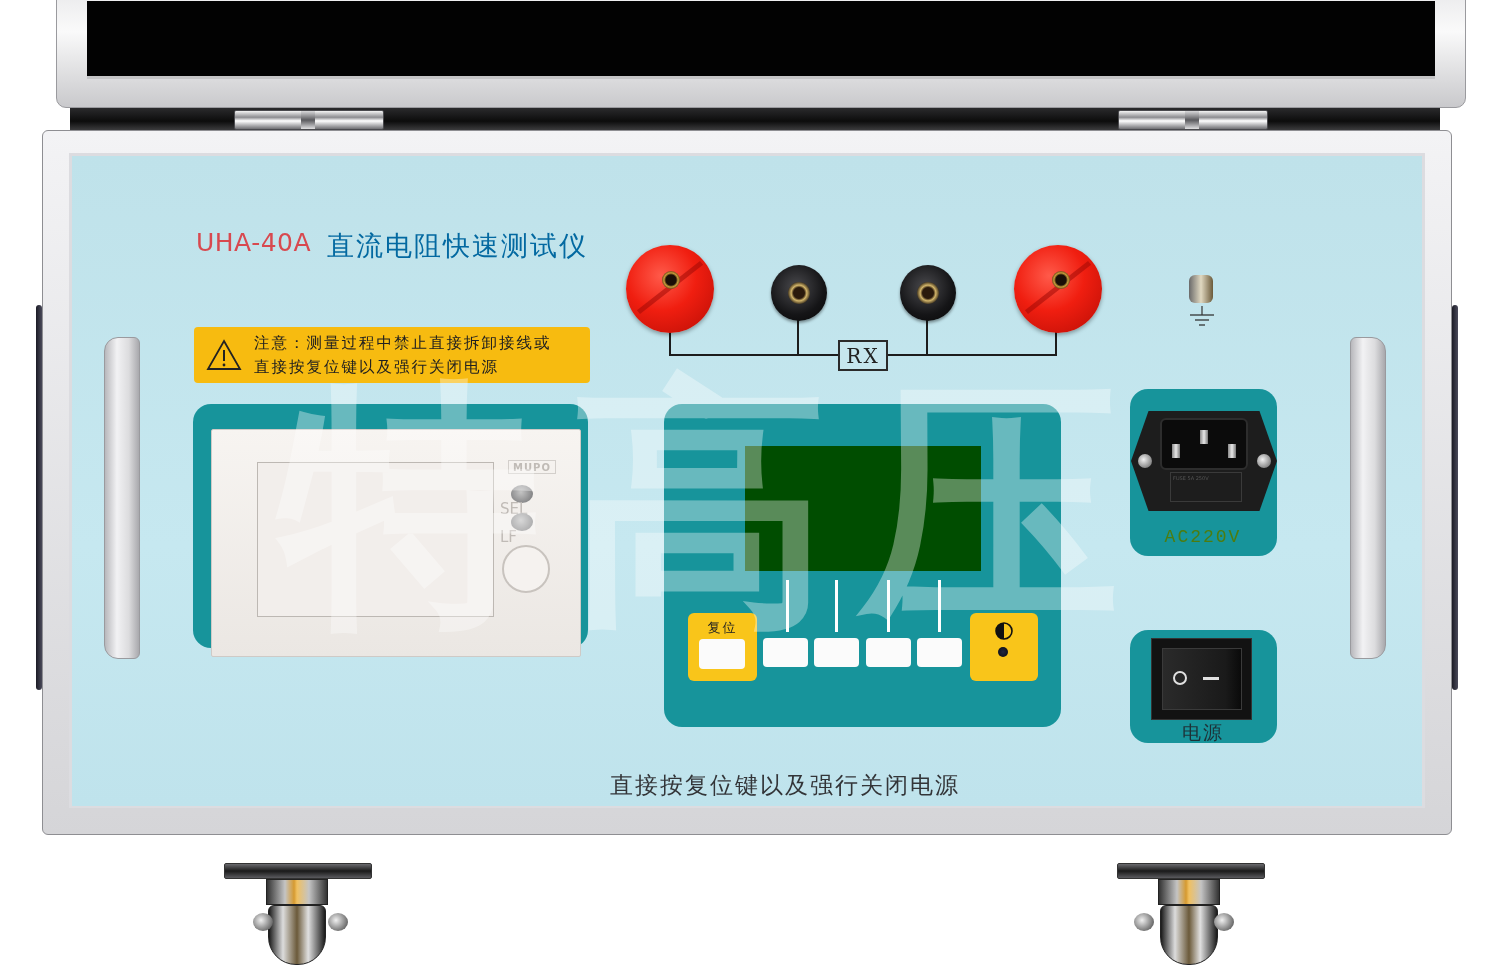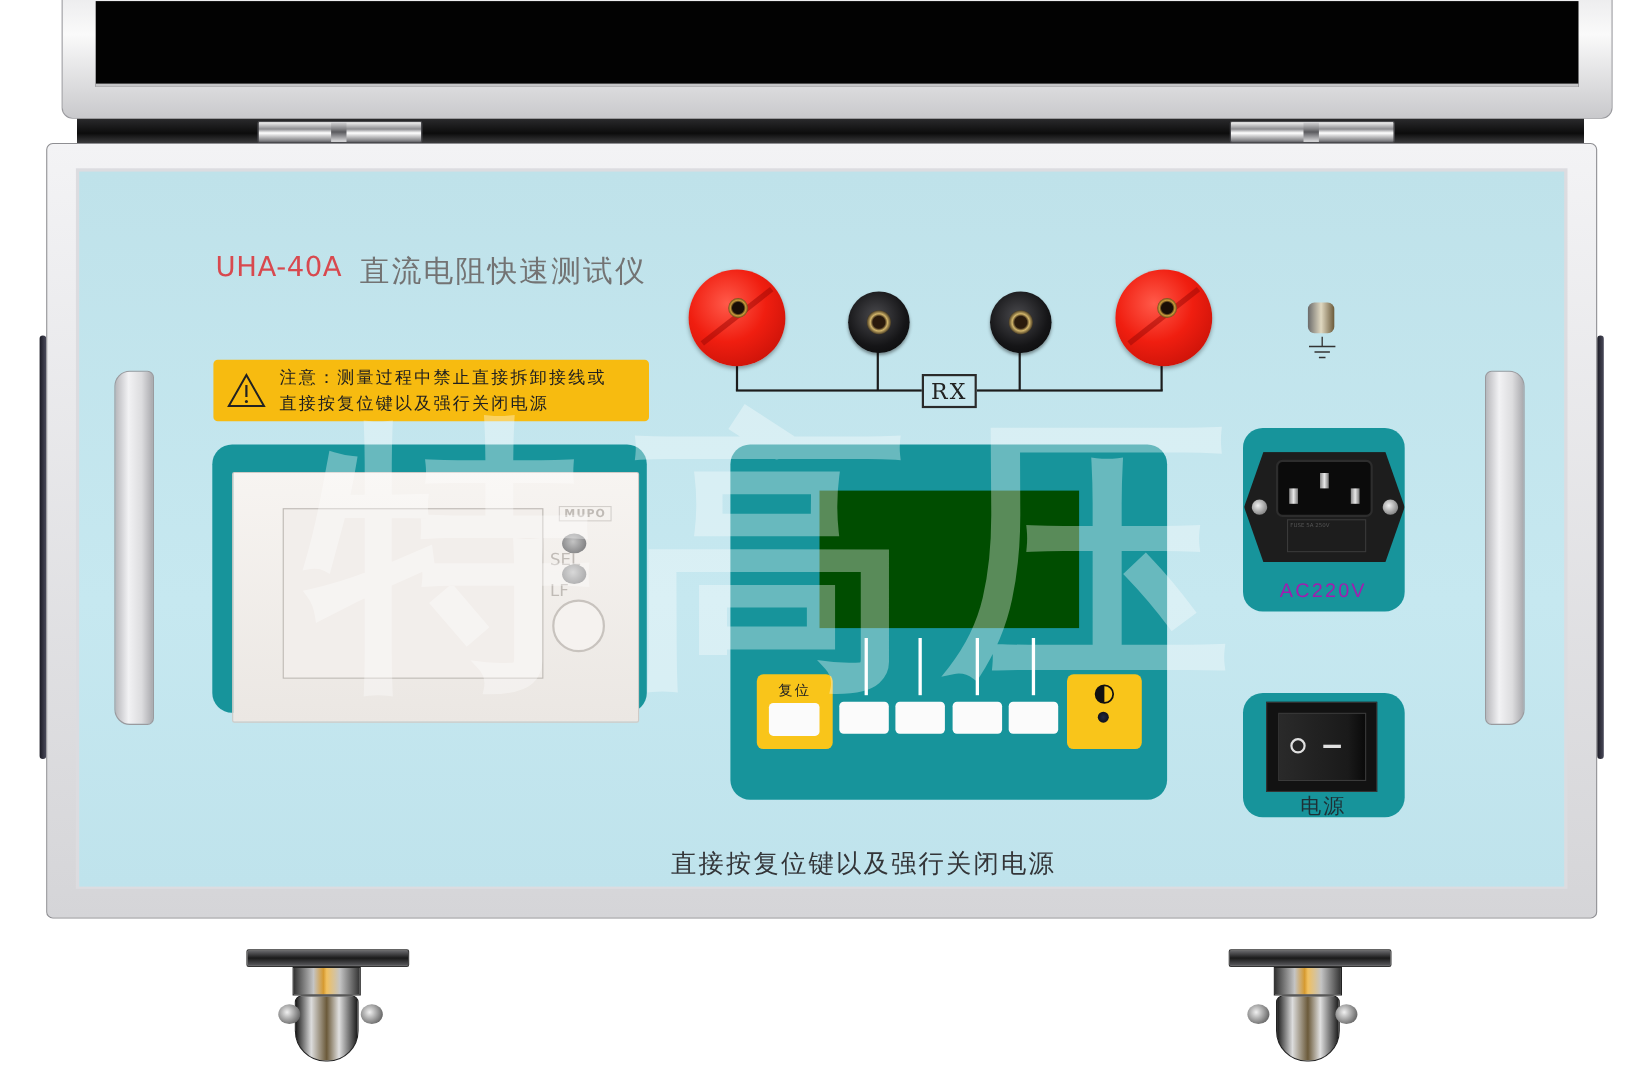--- a/index.html
+++ b/index.html
@@ -71,21 +71,21 @@
     font-size: 260px; line-height: 290px; font-weight: bold; letter-spacing: 30px;
     color: rgba(255,255,255,0.35); white-space: nowrap; pointer-events: none;
     font-family: "DejaVu Sans", sans-serif; z-index: 5;
   }
 
   .title {
     position: absolute; left: 196px; top: 228px; height: 36px;
     display: flex; align-items: flex-start; gap: 16px;
   }
   .title .model { color: #d8494f; font-size: 25px; font-family: "DejaVu Sans", sans-serif; letter-spacing: 0.5px; }
-  .title .name { color: #737373; font-size: 27px; letter-spacing: 2px; }
+  .title .name { color: #0369a1; font-size: 27px; letter-spacing: 2px; }
 
   .warning {
     position: absolute; left: 194px; top: 327px; width: 396px; height: 56px;
     background: #f7bb10; border-radius: 4px;
     display: flex; align-items: center; padding-left: 12px;
   }
   .warning .tri { width: 36px; height: 32px; margin-right: 12px; }
   .warning .lines { display: flex; flex-direction: column; gap: 3px; }
   .warning .lines span { color: #202020; font-size: 15.5px; letter-spacing: 2px; line-height: 21px; }
 
@@ -195,21 +195,21 @@
   }
   .pin { position: absolute; width: 8px; height: 14px; background: linear-gradient(90deg, #888, #e8e8e8, #777); }
   .screw { position: absolute; width: 14px; height: 14px; border-radius: 50%;
     background: radial-gradient(circle at 40% 40%, #f0f0f0, #888 70%); }
   .fuse-label {
     position: absolute; left: 1170px; top: 472px; width: 72px; height: 30px;
     border: 1px solid #3a3a3a; font-size: 5px; color: #555; line-height: 7px; padding: 2px; overflow: hidden;
   }
   .ac-label {
     position: absolute; left: 1130px; top: 527px; width: 146px; text-align: center;
-    font-family: Liberation Sans, sans-serif; font-size: 18px; color: #a21caf; letter-spacing: 2px;
+    font-family: Liberation Mono, monospace; font-size: 18px; color: #4d7c0f; letter-spacing: 2px;
   }
 
   
   .switch-outer {
     position: absolute; left: 1151px; top: 638px; width: 101px; height: 82px;
     background: #121212; border: 1px solid #333;
   }
   .switch-rocker {
     position: absolute; left: 1162px; top: 648px; width: 80px; height: 62px;
     background: linear-gradient(90deg, #2a2a2a 0%, #1a1a1a 80%, #0a0a0a 100%);

